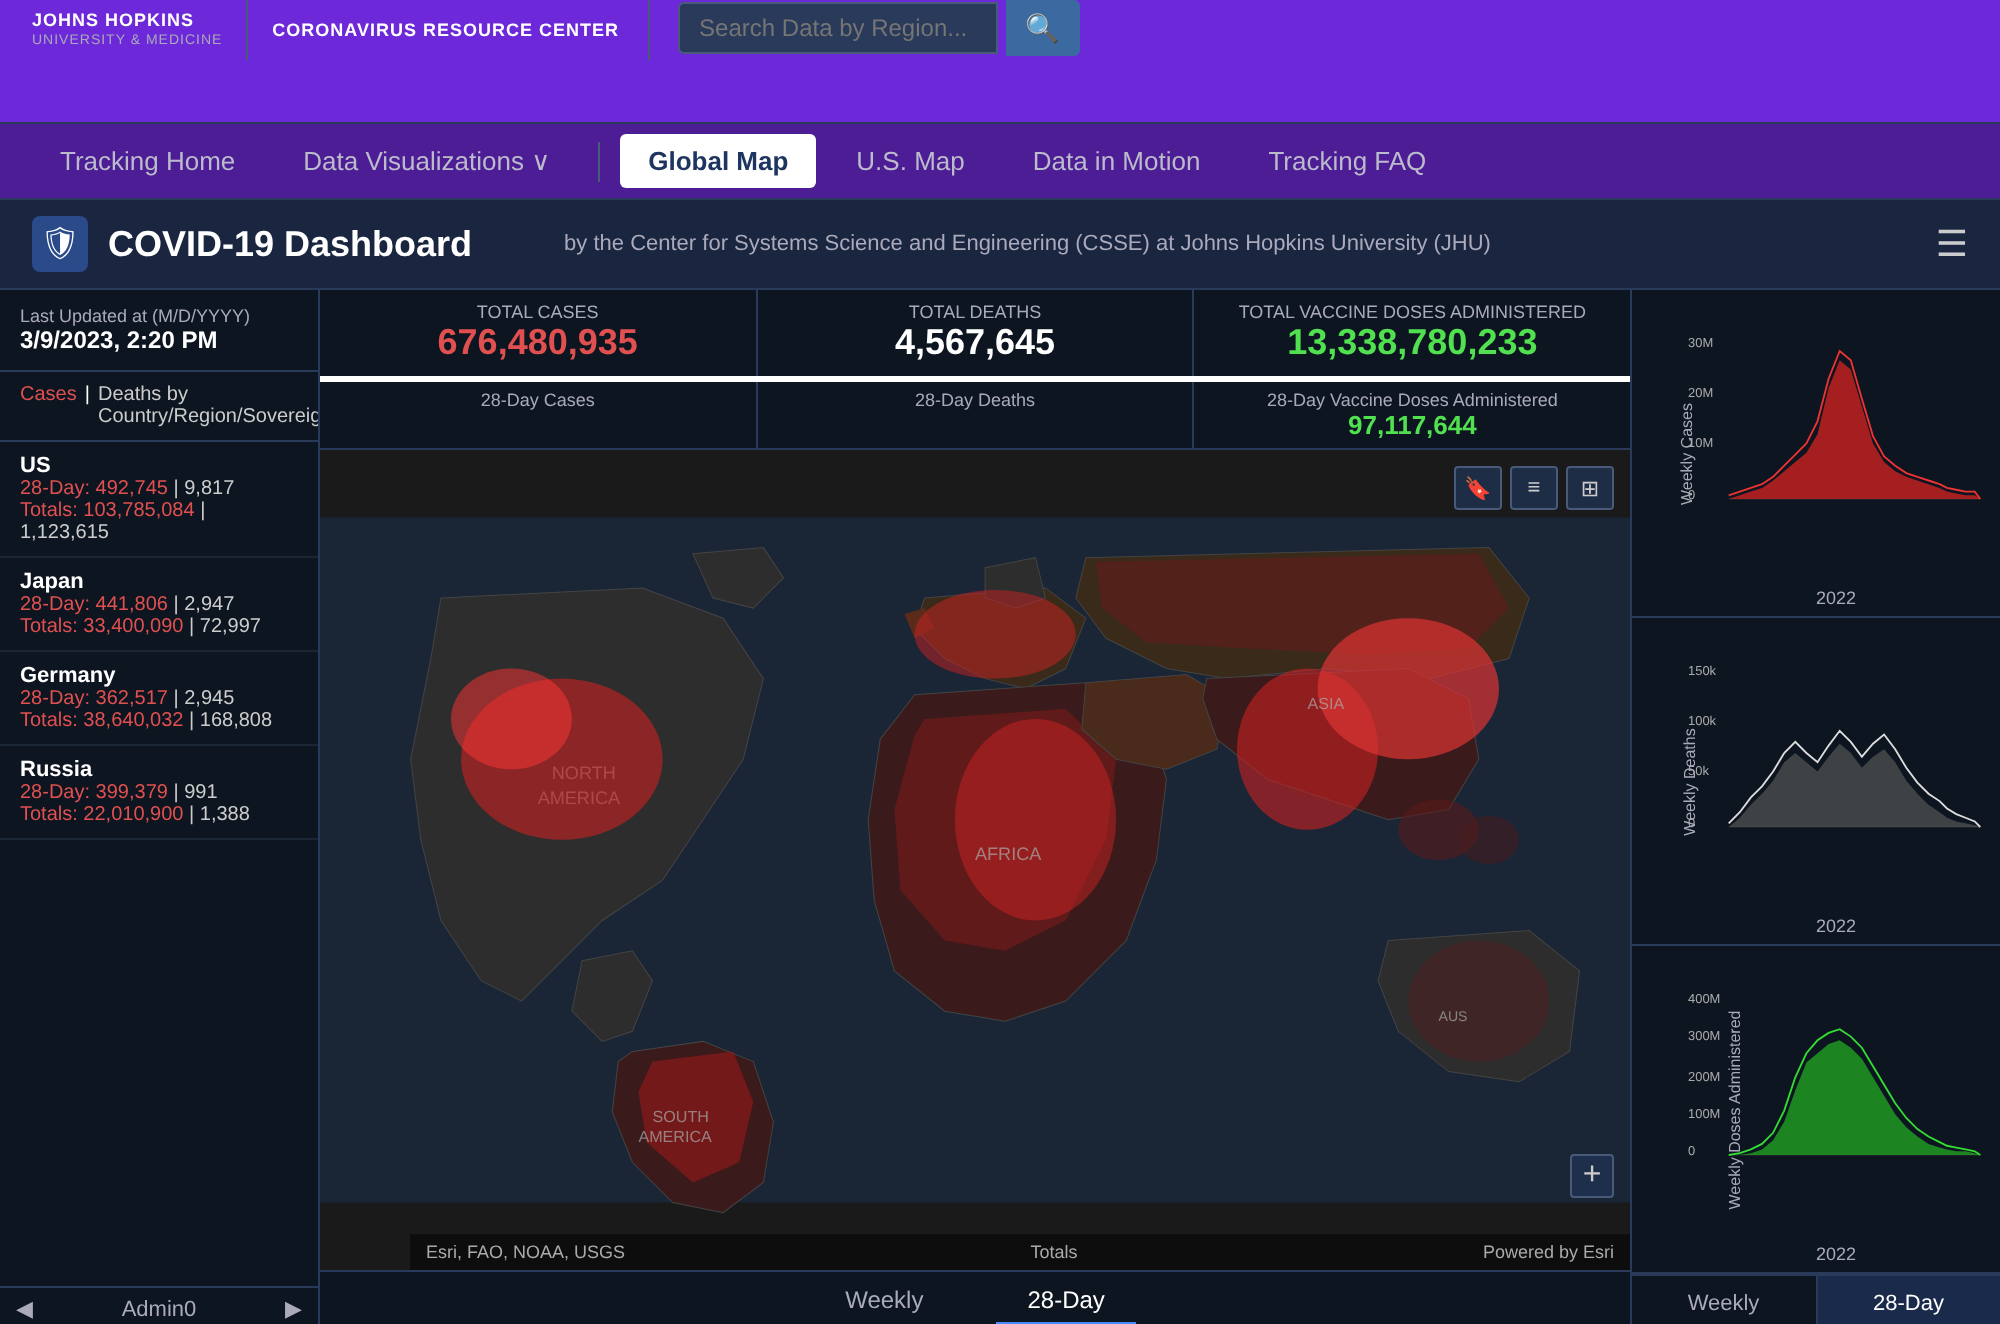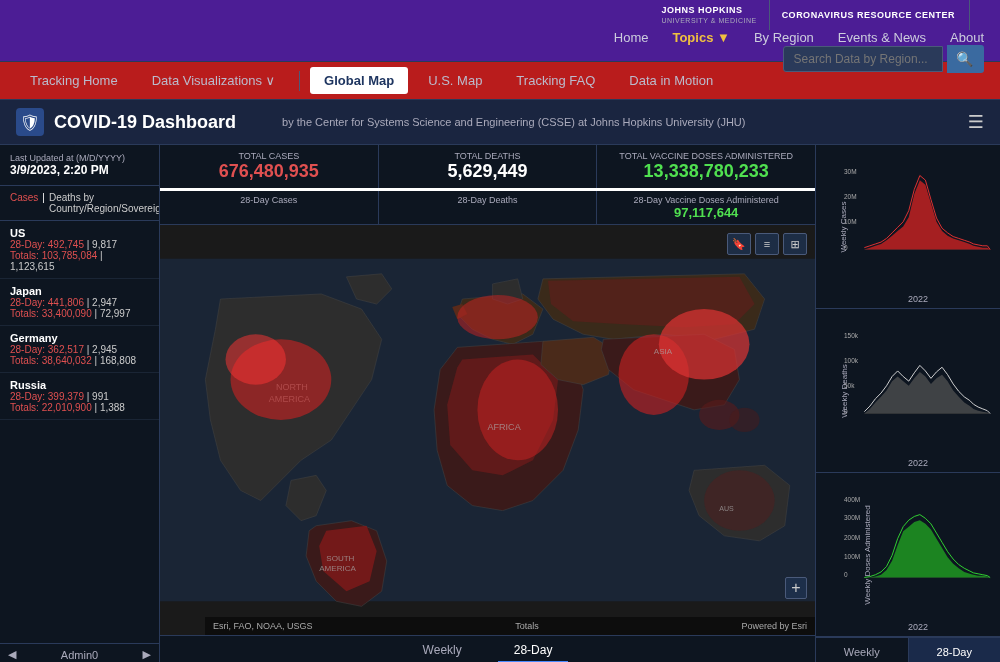--- a/index.html
+++ b/index.html
@@ -1,26 +1,25 @@
 <!DOCTYPE html>
 <html><head>
   <meta charset="utf-8">
   <style>
     * { margin: 0; padding: 0; box-sizing: border-box; }
     body { font-family: Arial, sans-serif; background: #1a1a2e; color: #fff; width: 1000px; height: 662px; overflow: hidden; }
 
     
     .top-nav {
-      background: #4c1d95;
+      background: #6d28d9;
       height: 62px;
       display: flex;
-      align-items: flex-end;
+      align-items: flex-start;
       padding: 0 16px;
       border-bottom: 1px solid #2a3a5a;
-      flex-direction: column;
     }
     .logo-section {
       display: flex;
       align-items: center;
       gap: 12px;
       border-right: 1px solid #4a5a7a;
       padding-right: 14px;
       margin-right: 14px;
     }
     .logo-jhu {
@@ -78,21 +77,21 @@
       border: none;
       color: #fff;
       padding: 6px 10px;
       cursor: pointer;
       border-radius: 0 3px 3px 0;
       font-size: 14px;
     }
 
     
     .sub-nav {
-      background: #b91c1c;
+      background: #4c1d95;
       height: 38px;
       display: flex;
       align-items: center;
       padding: 0 16px;
       gap: 6px;
       border-bottom: 1px solid #2a3a5a;
     }
     .sub-nav-item {
       padding: 6px 14px;
       font-size: 13px;
@@ -391,43 +390,36 @@
     <div class="logo-jhu">
       <span>JOHNS HOPKINS</span>
       <span class="university">UNIVERSITY &amp; MEDICINE</span>
     </div>
     <div style="width:1px;height:30px;background:#4a5a7a;"></div>
     <div class="logo-crc">
       <span>CORONAVIRUS</span>
       <span>RESOURCE CENTER</span>
     </div>
   </div>
-  <div class="top-nav-links">
-    <a href="#">Home</a>
-    <a href="#" class="topics">Topics ▼</a>
-    <a href="#">By Region</a>
-    <a href="#">Events &amp; News</a>
-    <a href="#">About</a>
-  </div>
   <div class="nav-search">
     <input type="text" placeholder="Search Data by Region..." style="">
     <button class="nav-search-btn">🔍</button>
   </div>
 </div>
 
 <div class="sub-nav">
   <div class="sub-nav-item">Tracking Home</div>
   <div class="sub-nav-dropdown">
     <div class="sub-nav-item">Data Visualizations ∨</div>
   </div>
   <div class="sub-nav-divider"></div>
   <div class="sub-nav-item active">Global Map</div>
   <div class="sub-nav-item">U.S. Map</div>
+  <div class="sub-nav-item">Data in Motion</div>
   <div class="sub-nav-item">Tracking FAQ</div>
-  <div class="sub-nav-item">Data in Motion</div>
 </div>
 
 <div class="dashboard-header">
   <div class="dashboard-title-row">
     <div class="shield-icon">🛡</div>
     <span class="dashboard-title">COVID-19 Dashboard</span>
     <span class="dashboard-subtitle">by the Center for Systems Science and Engineering (CSSE) at Johns Hopkins University (JHU)</span>
   </div>
   <div class="hamburger">☰</div>
 </div>
@@ -495,21 +487,21 @@
 
   <div class="map-area">
 
     <div class="stats-row">
       <div class="stat-box">
         <div class="stat-label">Total Cases</div>
         <div class="stat-value-cases">676,480,935</div>
       </div>
       <div class="stat-box">
         <div class="stat-label">Total Deaths</div>
-        <div class="stat-value-deaths">5,629,449</div>
+        <div class="stat-value-deaths">4,567,645</div>
       </div>
       <div class="stat-box">
         <div class="stat-label">Total Vaccine Doses Administered</div>
         <div class="stat-value-vaccines">13,338,780,233</div>
       </div>
     </div>
 
     <div class="stats-row2">
       <div class="stat-box2">
         <div class="stat-label2">28-Day Cases</div>

